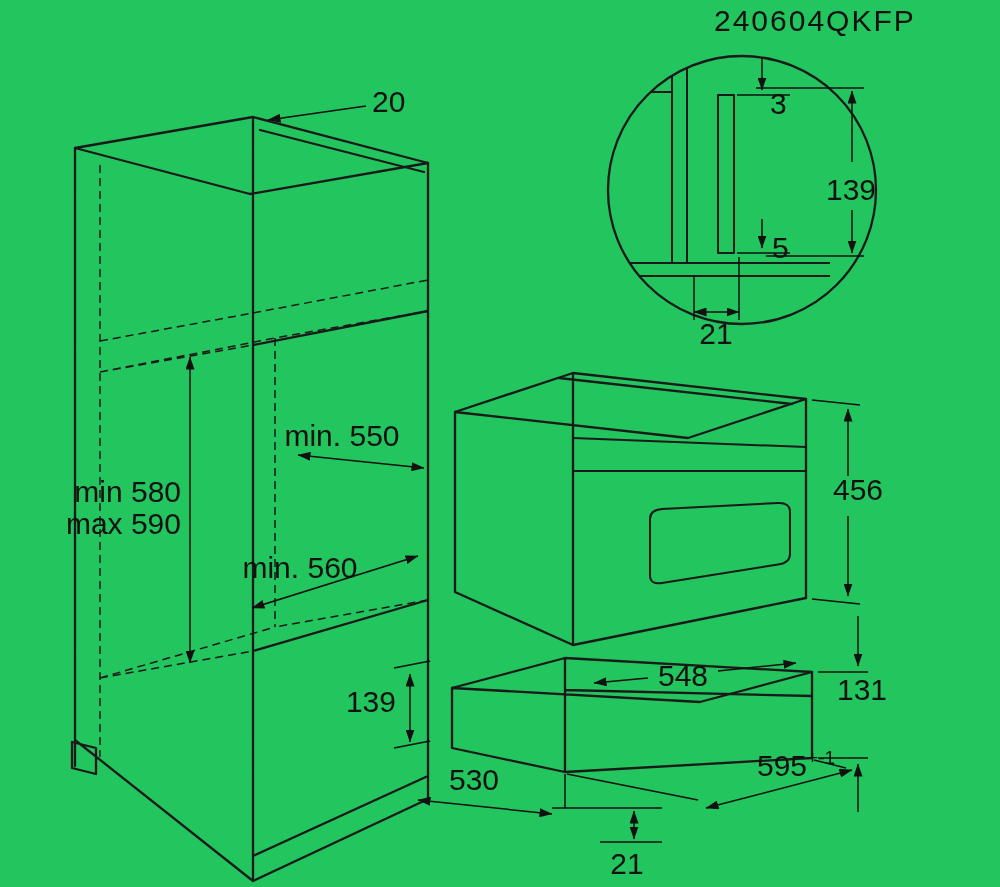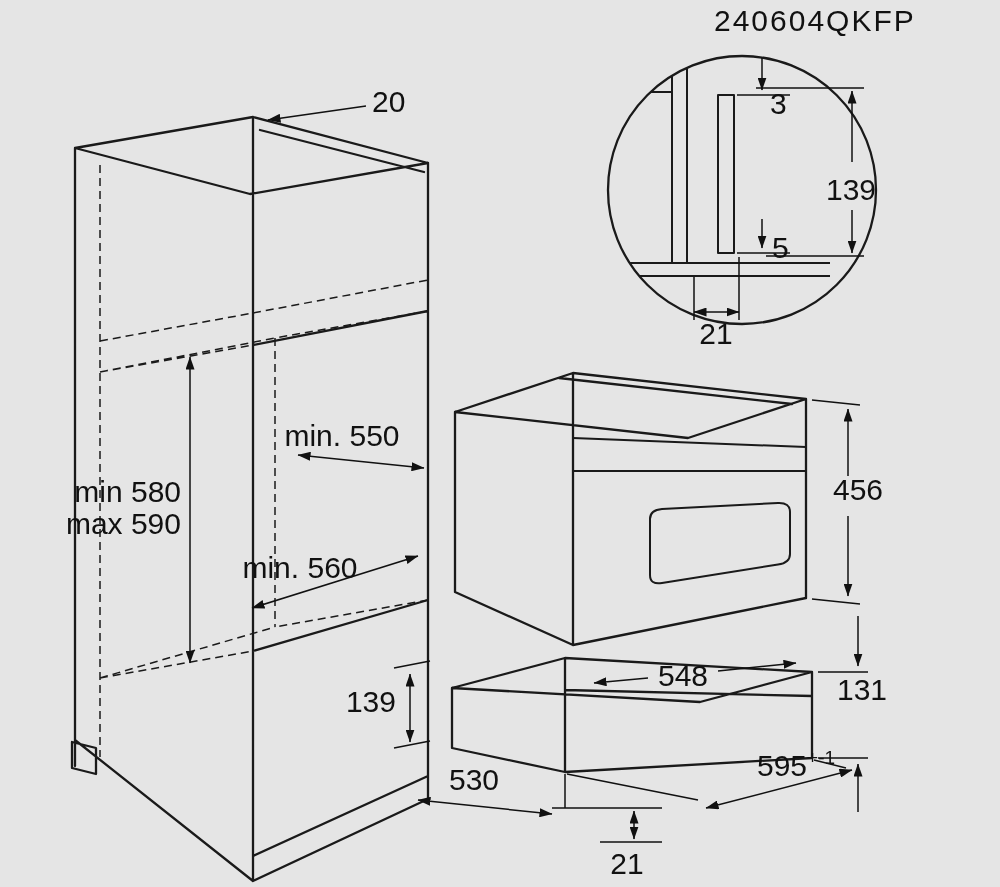--- a/index.html
+++ b/index.html
@@ -1,16 +1,16 @@
 <!DOCTYPE html>
 <html><head>
 <meta charset="utf-8">
 <style>
   html,body{margin:0;padding:0;background:#ffffff;}
-  .stage{width:1000px;height:887px;background:#e5e5e5;position:relative;overflow:hidden;}
+  .stage{width:1000px;height:887px;background:#22c55e;position:relative;overflow:hidden;}
   svg{display:block;}
   .ol{stroke:#1a1a1a;stroke-width:2.3;fill:none;stroke-linejoin:round;stroke-linecap:round;}
   .ol2{stroke:#1a1a1a;stroke-width:2;fill:none;stroke-linejoin:round;}
   .hid{stroke:#1a1a1a;stroke-width:1.5;fill:none;stroke-dasharray:8 5;}
   .dim{stroke:#111111;stroke-width:1.5;fill:none;}
   .dtxt{font-family:"Liberation Sans",sans-serif;font-size:30px;fill:#111111;}
   .ttl{font-family:"Liberation Sans",sans-serif;font-size:30px;letter-spacing:2px;fill:#111111;}
   .sup{font-size:19px;}
 </style>
 </head>

